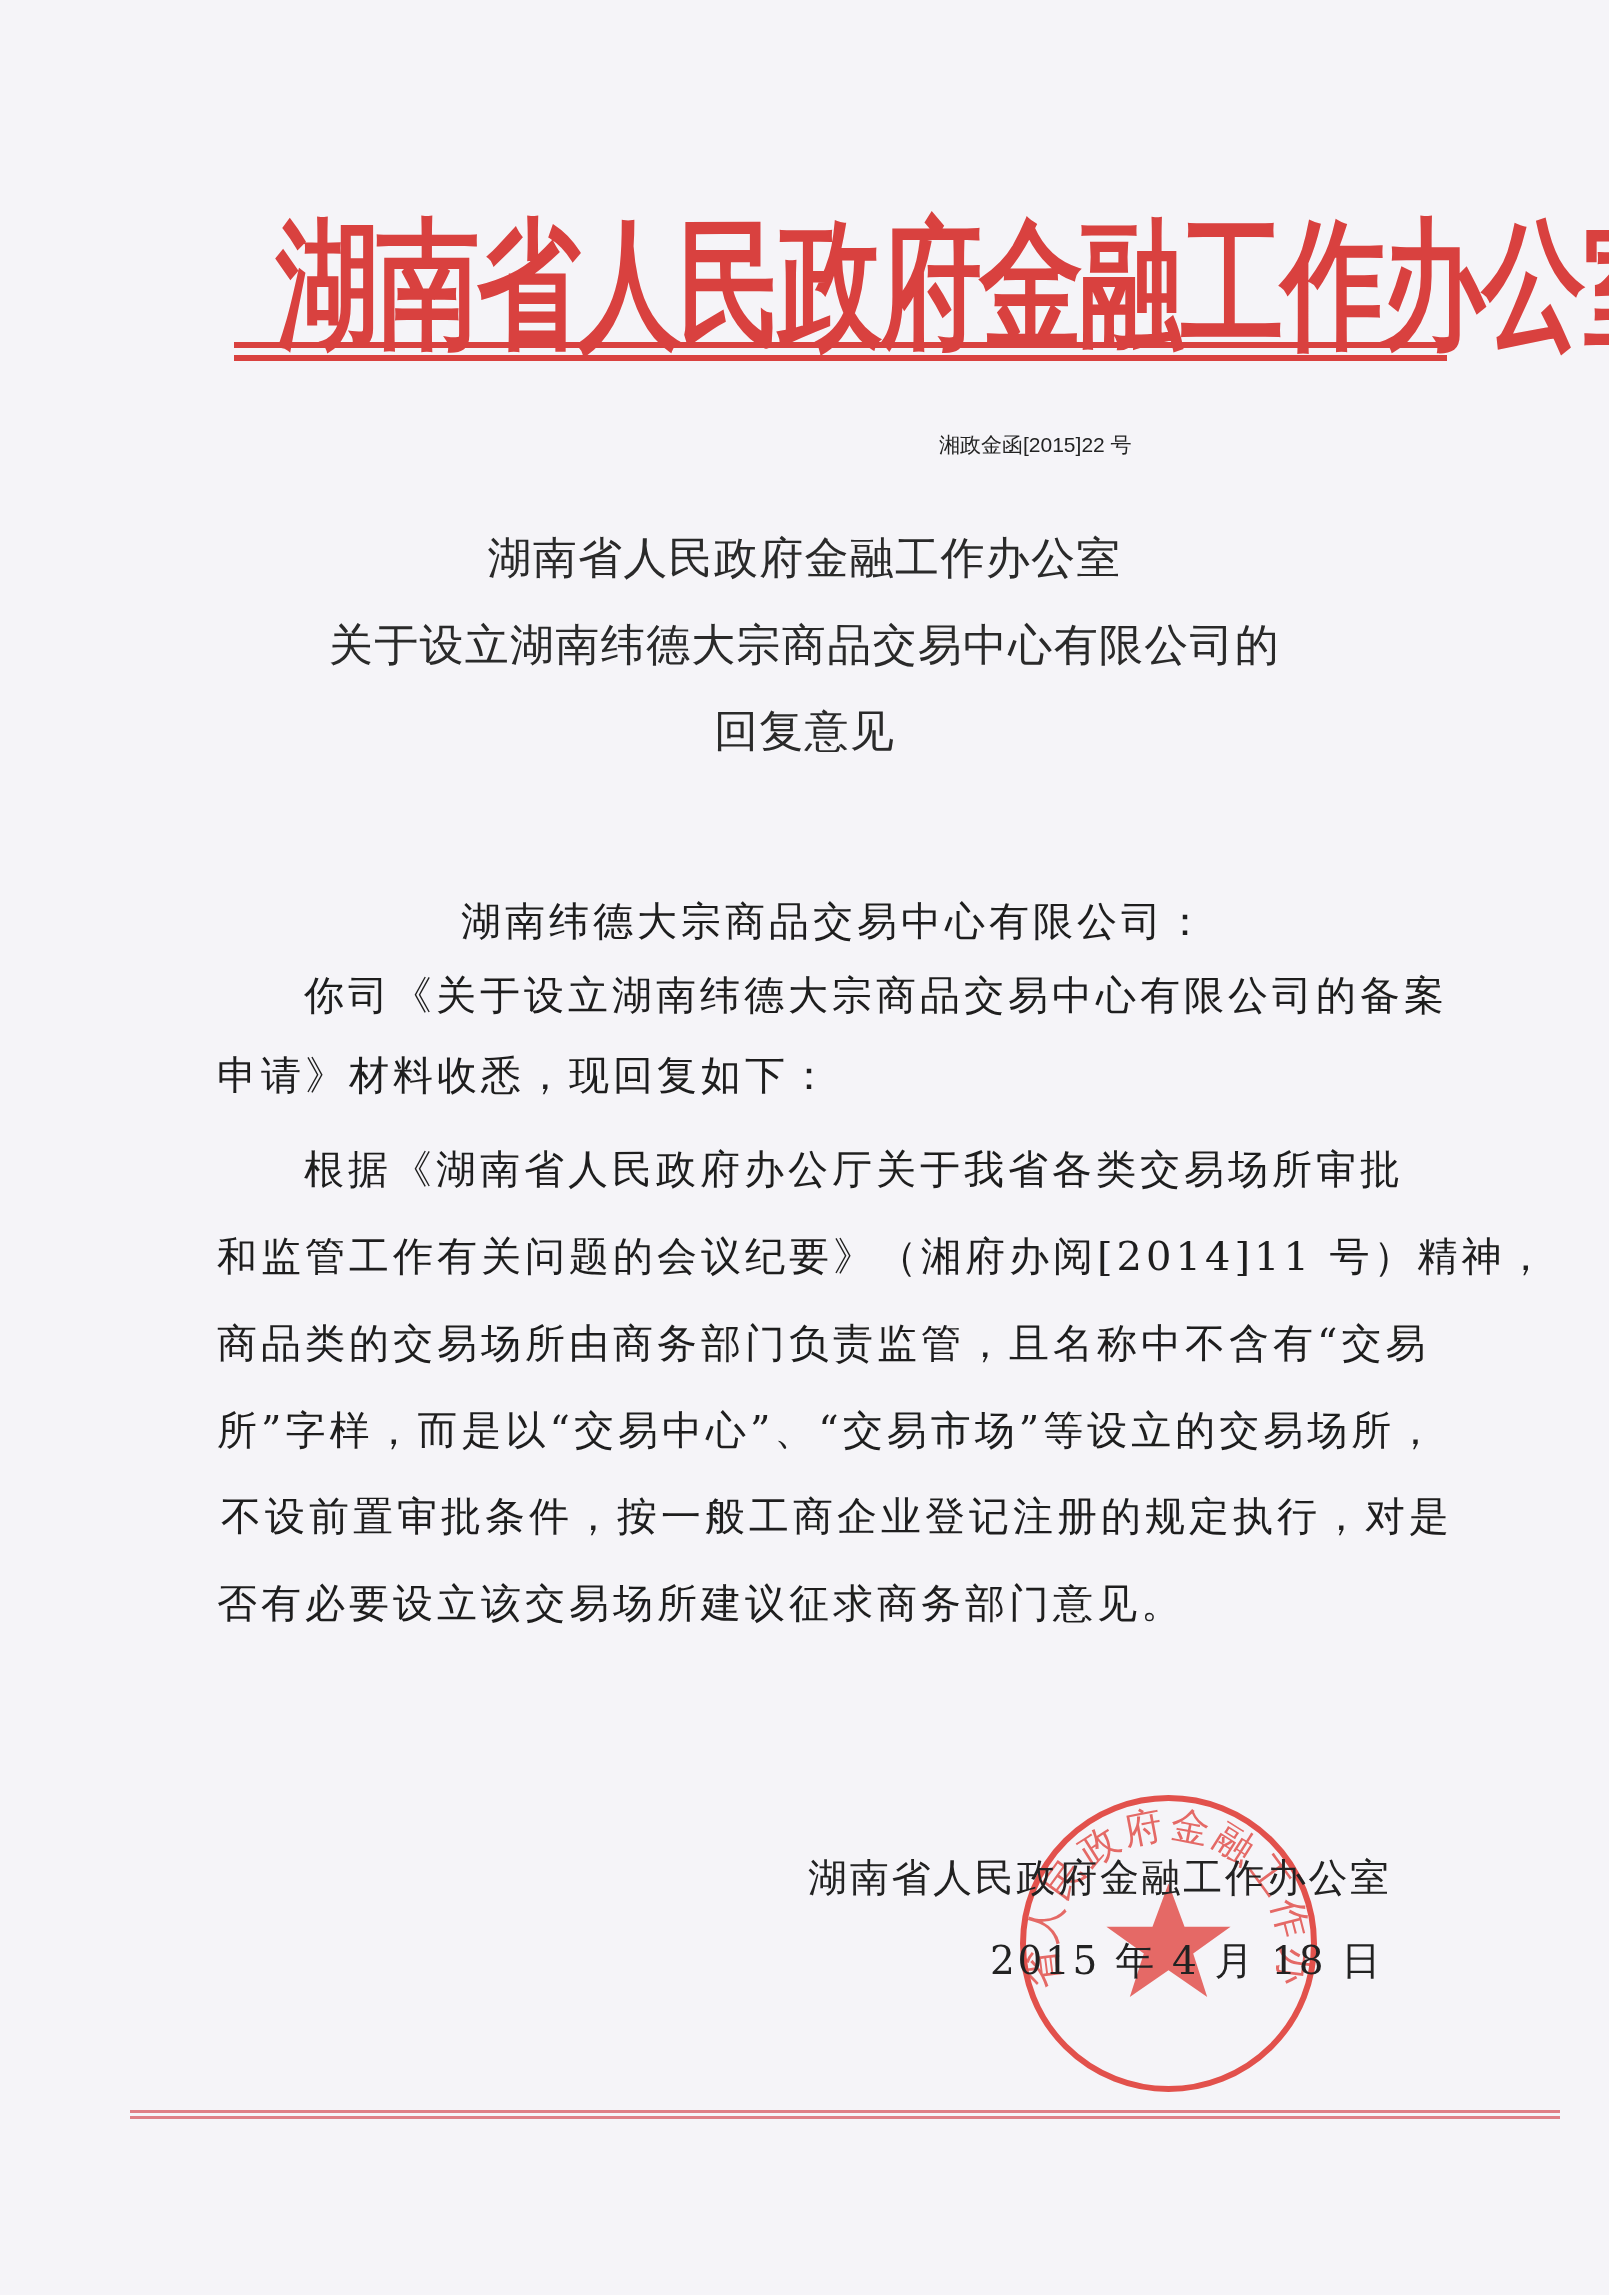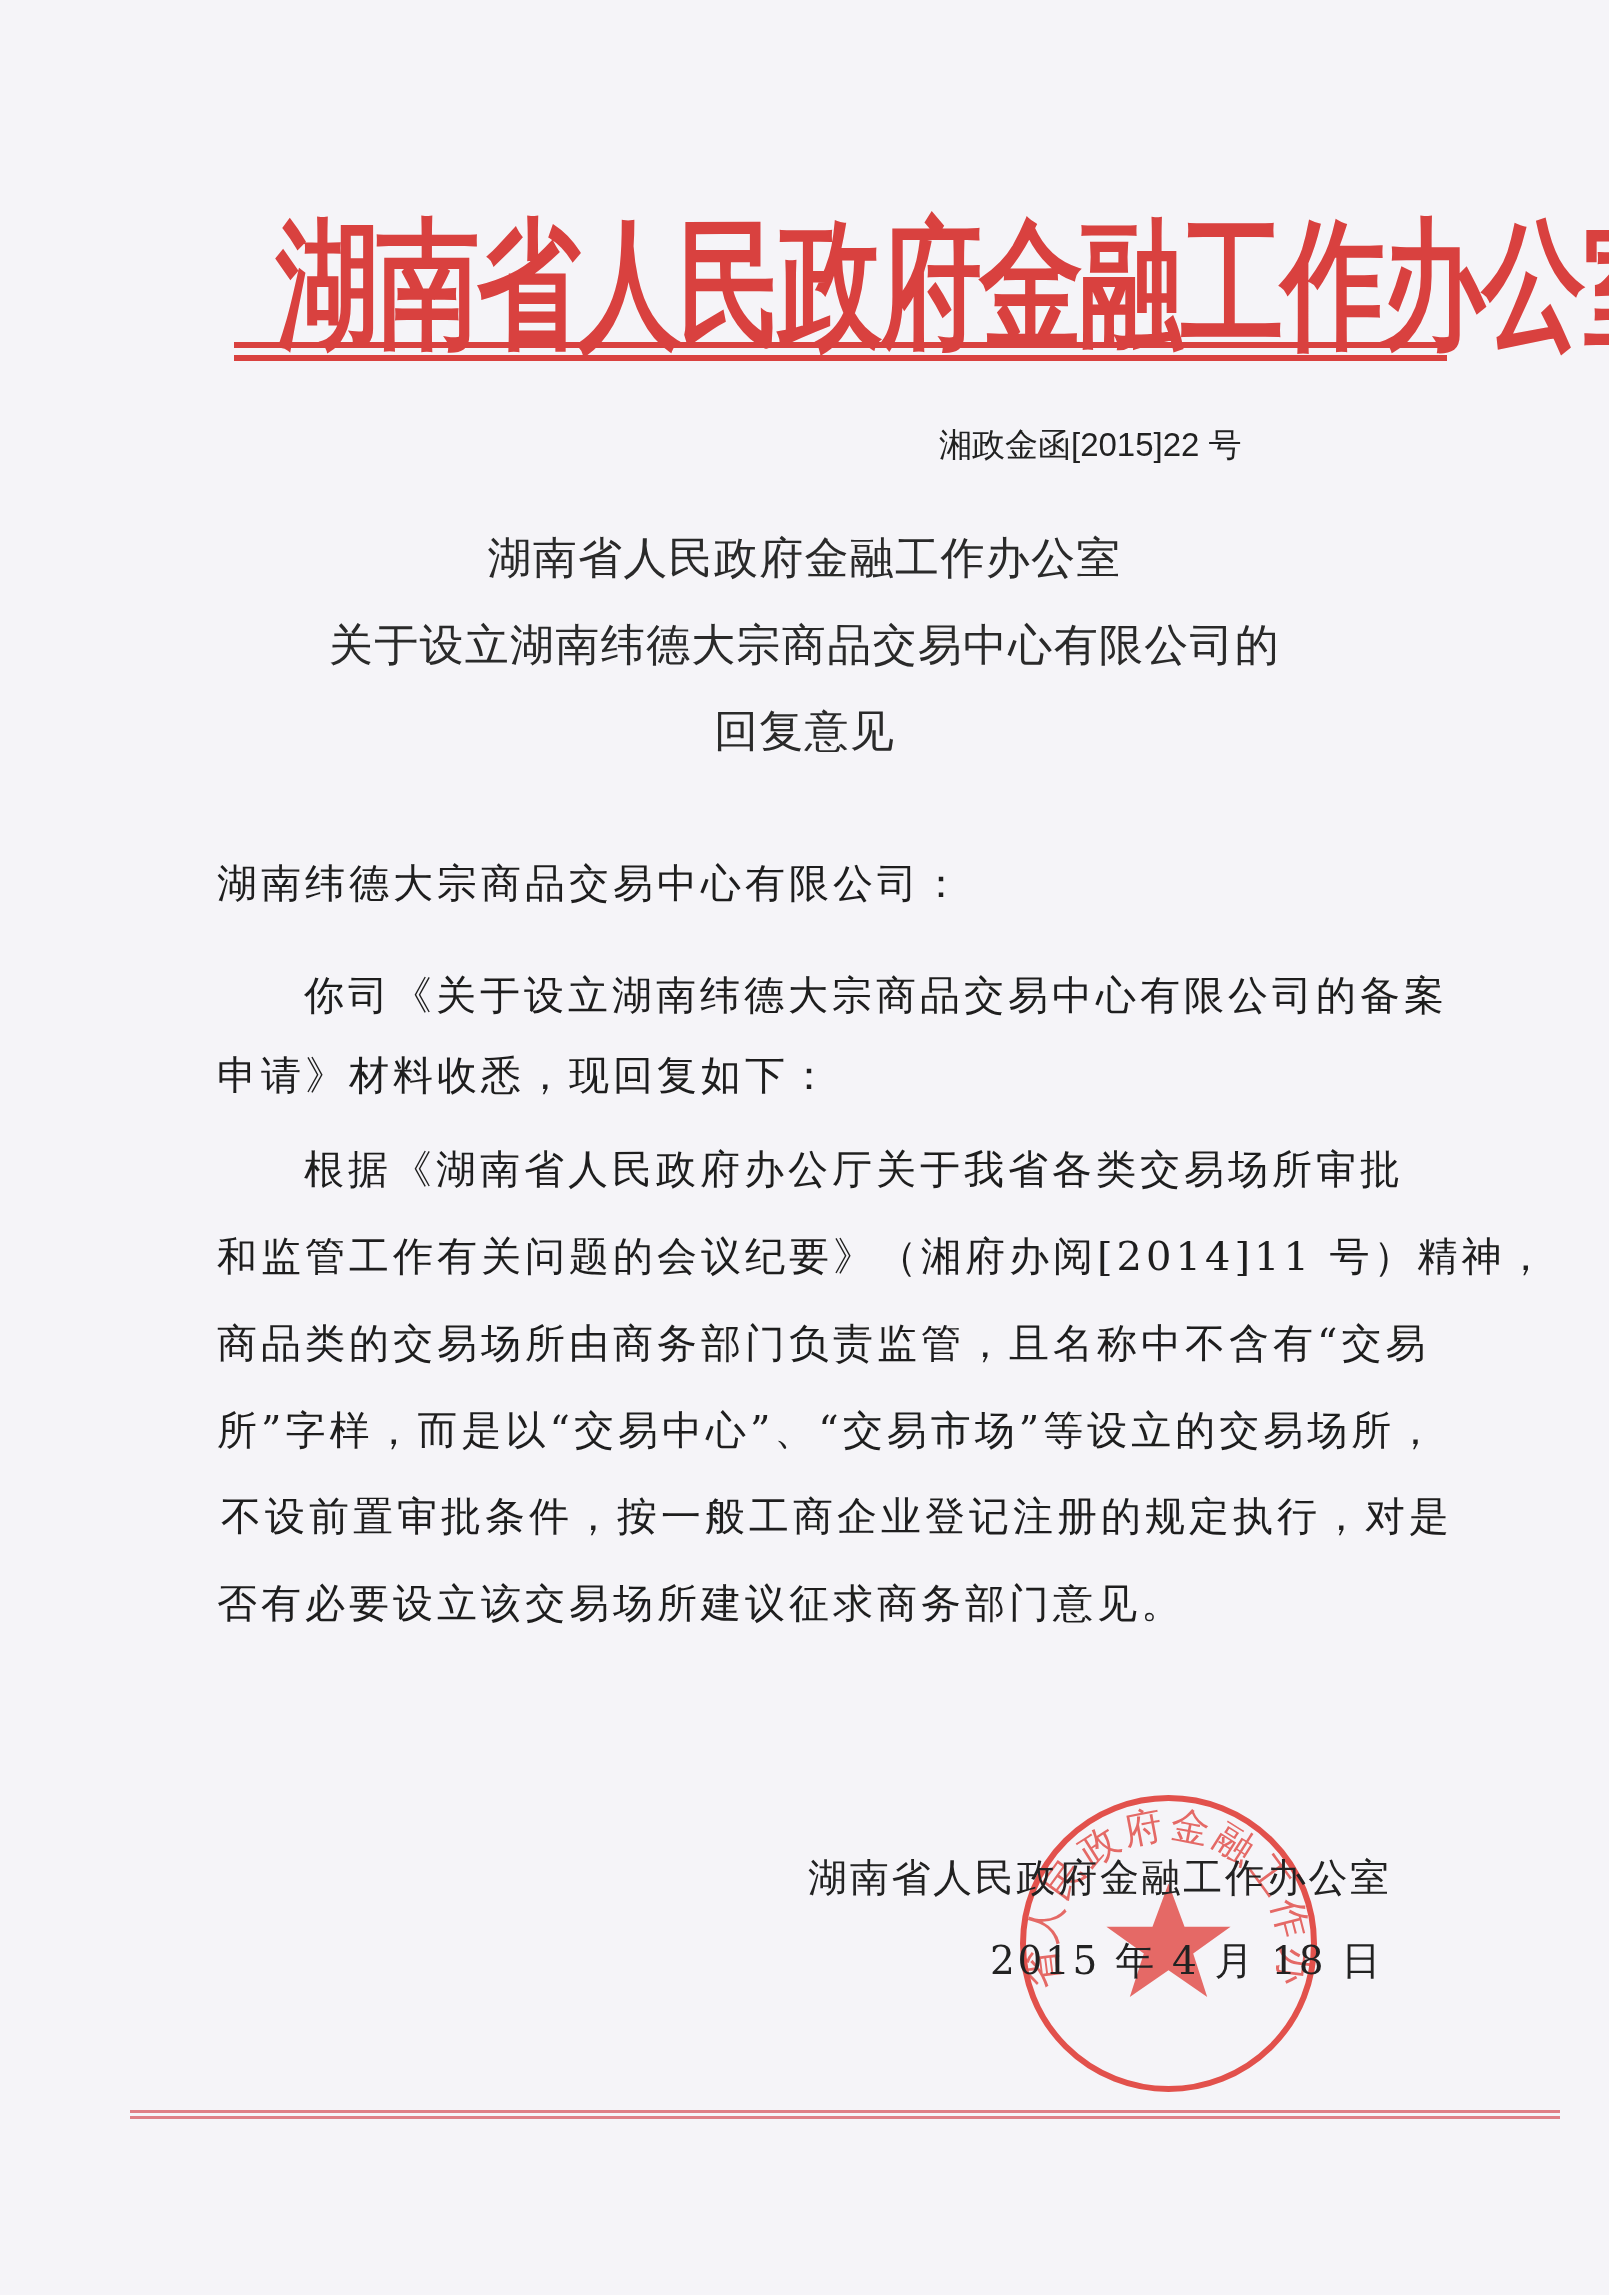--- a/index.html
+++ b/index.html
@@ -12,21 +12,21 @@
   .abs { position: absolute; }
   .header-title {
     left: 227px; top: 220px; width: 1223px; height: 127px;
     color: #d9413f; font-size: 112px; line-height: 127px;
     letter-spacing: -2.7px; white-space: nowrap; text-align: center;
     transform: scaleX(0.92) scaleY(1.25); transform-origin: center;
     font-family: "DejaVu Serif", serif; font-weight: bold;
   }
   .header-rule { left: 234px; width: 1213px; background: #d9413f; }
   .doc-number {
-    left: 939px; top: 428px; font-size: 33px; line-height: 33px;
+    left: 939px; top: 428px; font-size: 21px; line-height: 33px;
     font-family: "Liberation Sans", sans-serif; color: #222; white-space: nowrap;
   }
   .title-line {
     left: 0; width: 1609px; text-align: center; font-size: 44px; line-height: 60px;
     color: #2a2a2a; white-space: nowrap; letter-spacing: 1.3px;
   }
   .body-line {
     left: 217px; width: 1236px; font-size: 40px; line-height: 60px;
     color: #1e1e1e; white-space: nowrap; letter-spacing: 4px;
   }
@@ -48,21 +48,21 @@
 <div class="abs header-title">湖南省人民政府金融工作办公室</div>
 <div class="abs header-rule" style="top:342px;height:6px;"></div>
 <div class="abs header-rule" style="top:355px;height:6px;"></div>
 
 <div class="abs doc-number">湘政金函[2015]22 号</div>
 
 <div class="abs title-line" style="top:528px;">湖南省人民政府金融工作办公室</div>
 <div class="abs title-line" style="top:615px;">关于设立湖南纬德大宗商品交易中心有限公司的</div>
 <div class="abs title-line" style="top:701px;">回复意见</div>
 
-<div class="abs body-line" style="top:853px;">湖南纬德大宗商品交易中心有限公司：</div>
+<div class="abs body-line" style="top:891px;text-align:center;">湖南纬德大宗商品交易中心有限公司：</div>
 <div class="abs body-line indent" style="top:965px;">你司《关于设立湖南纬德大宗商品交易中心有限公司的备案</div>
 <div class="abs body-line" style="top:1049px;font-family:Liberation Mono, monospace;">申请》材料收悉，现回复如下：</div>
 <div class="abs body-line indent" style="top:1139px;">根据《湖南省人民政府办公厅关于我省各类交易场所审批</div>
 <div class="abs body-line" style="top:1226px;">和监管工作有关问题的会议纪要》（湘府办阅[2014]11 号）精神，</div>
 <div class="abs body-line" style="top:1313px;">商品类的交易场所由商务部门负责监管，且名称中不含有“交易</div>
 <div class="abs body-line" style="top:1400px;">所”字样，而是以“交易中心”、“交易市场”等设立的交易场所，</div>
 <div class="abs body-line" style="top:1486px;text-align:right;">不设前置审批条件，按一般工商企业登记注册的规定执行，对是</div>
 <div class="abs body-line" style="top:1573px;">否有必要设立该交易场所建议征求商务部门意见。</div>
 
 <svg class="abs seal" viewBox="0 0 460 460">

